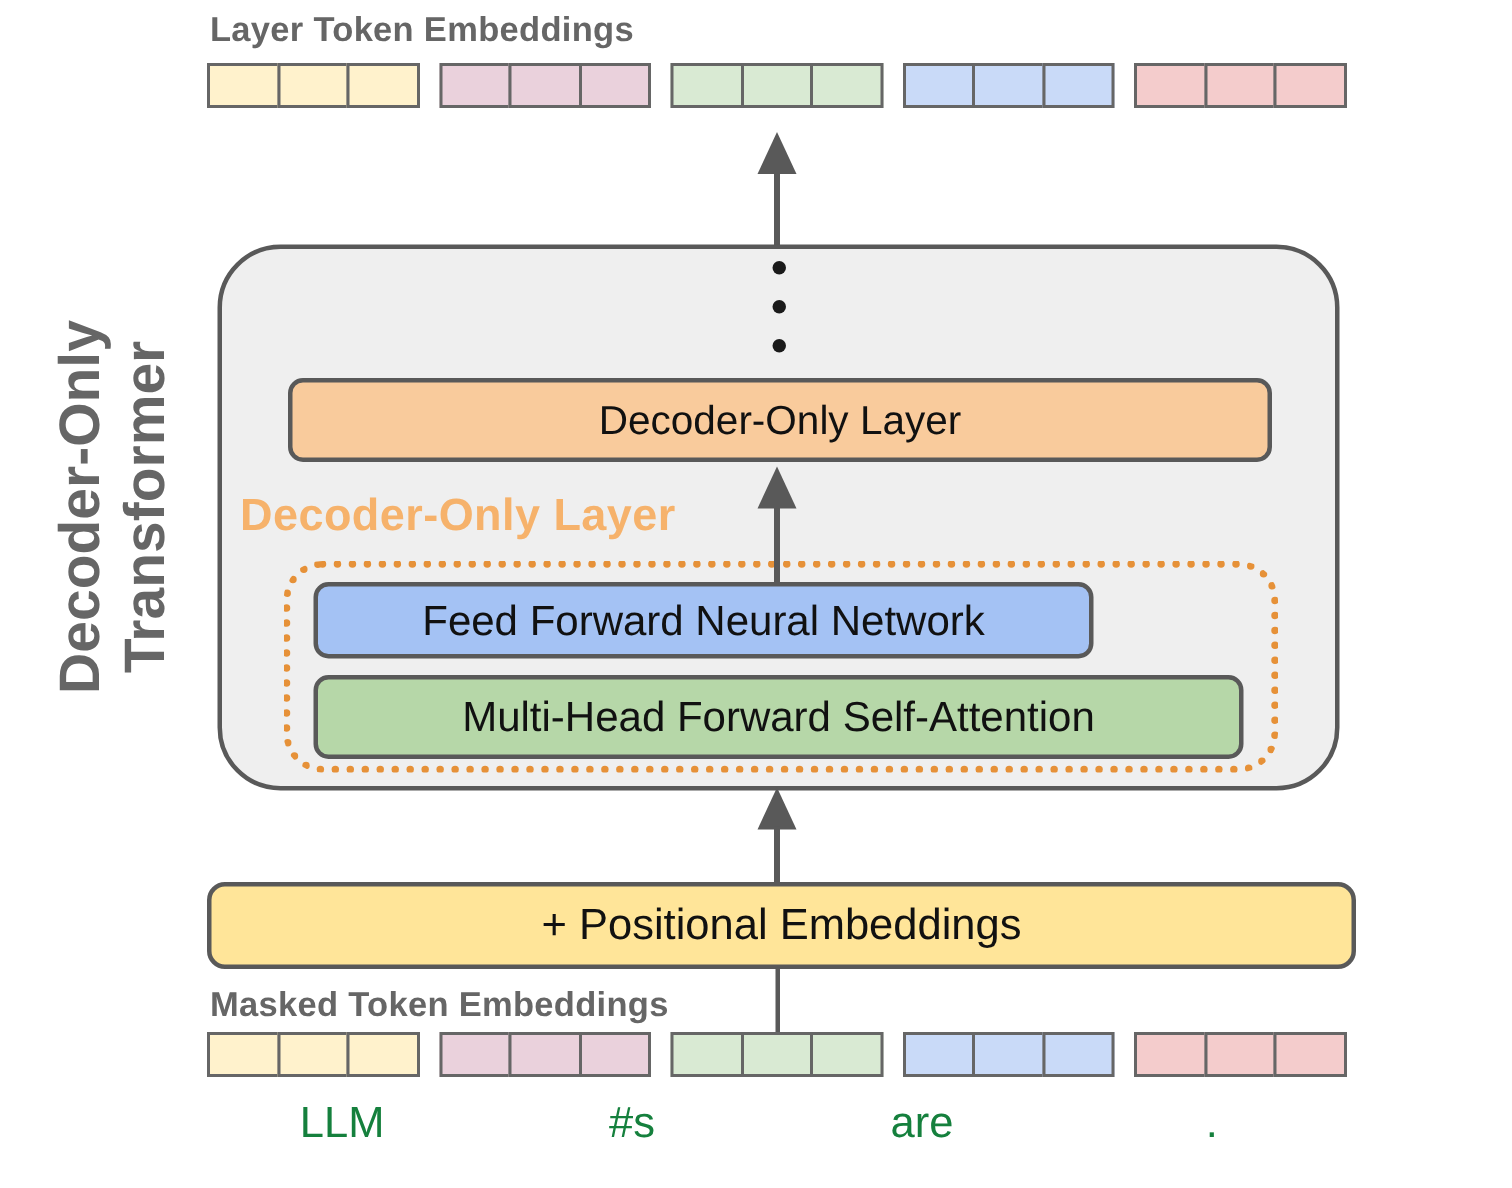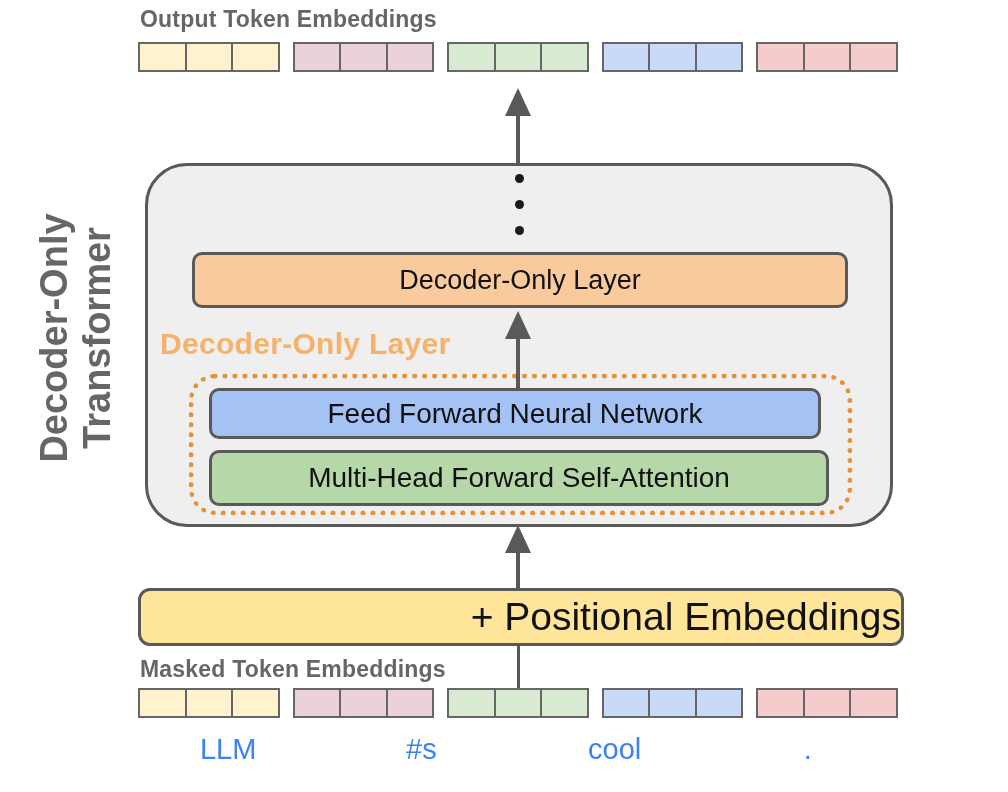--- a/index.html
+++ b/index.html
@@ -7,44 +7,44 @@
     width:1008px;height:792px;position:relative;background:#ffffff;
     font-family:"Liberation Sans", sans-serif;overflow:hidden;
   }
   .abs{position:absolute;box-sizing:border-box;}
   .row-label{font-weight:bold;font-size:23px;color:#666666;letter-spacing:.2px;}
   .token-row{display:flex;gap:13px;}
   .token-group{flex:1;display:flex;height:30px;}
   .token-cell{flex:1;border:2px solid #666666;}
   .token-cell + .token-cell{margin-left:-2px;}
   .word-row{display:flex;gap:13px;}
-  .word{flex:1;text-align:center;font-size:29px;color:#3b82f6;}
+  .word{flex:1;text-align:center;font-size:29px;color:#15803d;}
   .shaft{width:4px;background:#595959;}
   .vline{width:3px;background:#595959;}
   .arrowhead{width:0;height:0;border-left:13px solid transparent;
     border-right:13px solid transparent;border-bottom:28px solid #595959;}
   .container-box{background:#EFEFEF;border:3px solid #595959;border-radius:42px;}
   .layer-box{border:3px solid #595959;border-radius:10px;display:flex;
     align-items:center;justify-content:center;color:#111111;}
   .decoder-box{background:#F9CB9C;font-size:27px;}
   .ffnn-box{background:#A4C2F4;font-size:28px;}
   .attn-box{background:#B6D7A8;font-size:28px;}
-  .pos-box{background:#FFE599;border-radius:12px;font-size:39px;justify-content:flex-end;}
+  .pos-box{background:#FFE599;border-radius:12px;font-size:29px;}
   .dotted-box{border:5px dotted #E69138;border-radius:26px;background:transparent;}
   .callout-label{font-weight:bold;font-size:30px;color:#F6B26B;letter-spacing:.3px;}
   .dot{width:9px;height:9px;border-radius:50%;background:#1a1a1a;}
   .side-label-anchor{left:76px;top:338px;width:0;height:0;}
   .side-label{position:absolute;left:0;top:0;transform:translate(-50%,-50%) rotate(-90deg);
     font-weight:bold;font-size:38px;line-height:1.13;color:#666666;
     text-align:center;white-space:nowrap;}
 </style>
 </head>
 <body>
 
-<div class="abs row-label" style="left:140px;top:6px;">Output Token Embeddings</div>
+<div class="abs row-label" style="left:140px;top:6px;">Layer Token Embeddings</div>
 
 <div class="abs token-row" style="left:138px;top:42px;width:760px;" id="output-row">
     <div class="token-group">
       <div class="token-cell" style="background: rgb(255, 242, 204);"></div>
       <div class="token-cell" style="background: rgb(255, 242, 204);"></div>
       <div class="token-cell" style="background: rgb(255, 242, 204);"></div>
     </div>
     <div class="token-group">
       <div class="token-cell" style="background: rgb(234, 209, 220);"></div>
       <div class="token-cell" style="background: rgb(234, 209, 220);"></div>
@@ -80,21 +80,21 @@
   <span>Decoder-Only Layer</span>
 </div>
 
 <div class="abs callout-label" style="left:160px;top:327px;">Decoder-Only Layer</div>
 
 <div class="abs dotted-box" style="left:189px;top:374px;width:663px;height:141px;"></div>
 
 <div class="abs shaft" style="left:516px;top:337px;height:52px;"></div>
 <div class="abs arrowhead" style="left:505px;top:311px;"></div>
 
-<div class="abs layer-box ffnn-box" style="left:209px;top:388px;width:612px;height:51px;">
+<div class="abs layer-box ffnn-box" style="left:209px;top:388px;width:520px;height:51px;">
   <span>Feed Forward Neural Network</span>
 </div>
 
 <div class="abs layer-box attn-box" style="left:209px;top:450px;width:620px;height:56px;">
   <span>Multi-Head Forward Self-Attention</span>
 </div>
 
 <div class="abs arrowhead" style="left:505px;top:525px;"></div>
 <div class="abs shaft" style="left:516px;top:551px;height:38px;"></div>
 
@@ -130,21 +130,21 @@
     <div class="token-group">
       <div class="token-cell" style="background: rgb(244, 204, 204);"></div>
       <div class="token-cell" style="background: rgb(244, 204, 204);"></div>
       <div class="token-cell" style="background: rgb(244, 204, 204);"></div>
     </div>
   </div>
 
 <div class="abs word-row" style="left:138px;top:733px;width:760px;" id="word-row">
     <div class="word">LLM</div>
     <div class="word">#s</div>
-    <div class="word">cool</div>
+    <div class="word">are</div>
     <div class="word">.</div>
   </div>
 
 <div class="abs side-label-anchor">
   <div class="side-label">
     <span style="display:block;">Decoder-Only</span>
     <span style="display:block;">Transformer</span>
   </div>
 </div>
 

